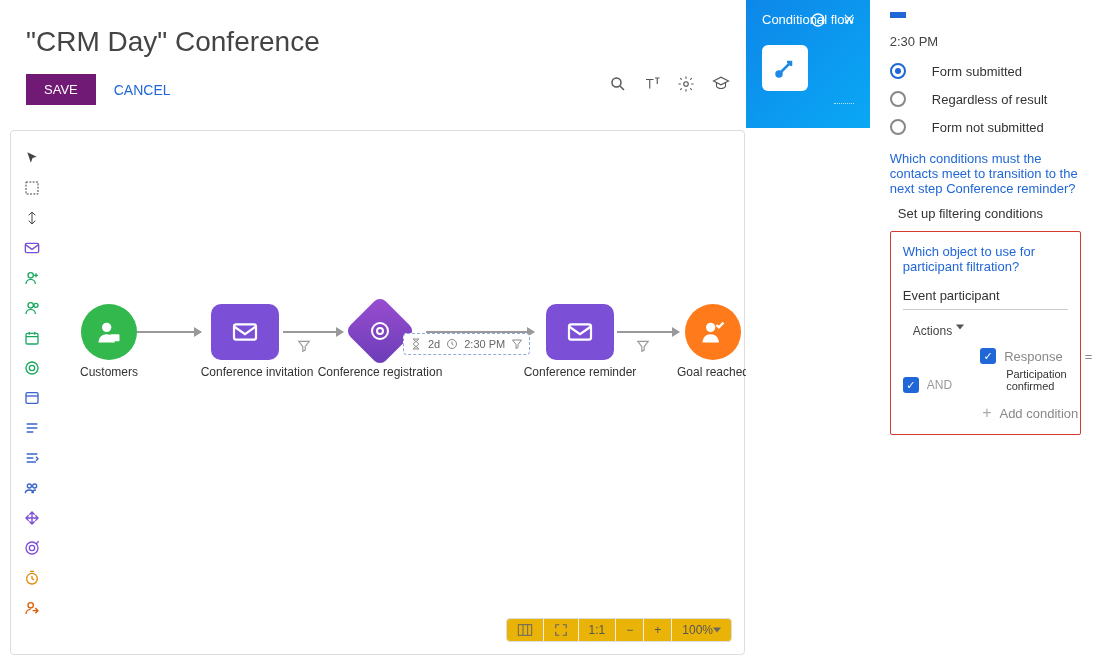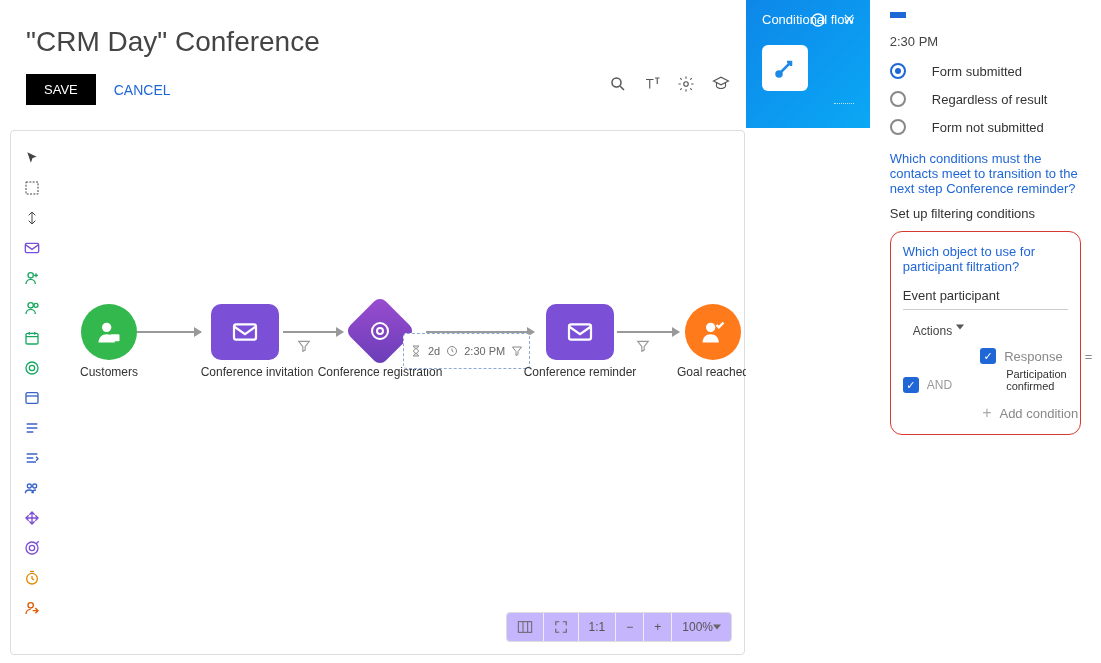--- a/index.html
+++ b/index.html
@@ -1,54 +1,54 @@
 <!DOCTYPE html>
 <html><head>
 <meta charset="utf-8">
 <style>
 *{box-sizing:border-box;margin:0;padding:0}
 body{font-family:-apple-system,BlinkMacSystemFont,"Segoe UI",Arial,sans-serif;font-size:13px;color:#333;width:1101px;height:663px;overflow:hidden;position:relative;background:#fff}
 .page-title{font-size:28px;font-weight:300;color:#444;padding:26px 0 0 26px}
 .toolbar{display:flex;align-items:center;padding:16px 0 0 26px;gap:18px}
-.btn-save{background:#000000;color:#fff;border:none;padding:8px 18px;font-size:13px;cursor:pointer}
+.btn-save{background:#701a75;color:#fff;border:none;padding:8px 18px;font-size:13px;cursor:pointer}
 .btn-cancel{color:#1f66d6;background:none;border:none;font-size:14px;cursor:pointer}
 .toolbar-right{position:absolute;right:370px;top:75px;display:flex;gap:16px;color:#555}
 .toolbar-right span{cursor:pointer;font-size:16px}
 .canvas-wrap{position:absolute;left:10px;top:130px;right:356px;bottom:8px;border:1px solid #ddd;border-radius:4px;background:#fff}
 .palette{position:absolute;left:0;top:0;bottom:0;width:42px;border-right:0 solid #eee;display:flex;flex-direction:column;align-items:center;gap:12px;padding-top:18px}
 .pal-icon{width:18px;height:18px;display:flex;align-items:center;justify-content:center;cursor:pointer}
 .canvas{position:absolute;left:42px;top:0;right:0;bottom:0}
 .node{position:absolute;width:56px;height:56px;display:flex;align-items:center;justify-content:center;color:#fff}
 .node-circle{border-radius:50%}
 .node-rrect{border-radius:10px}
 .node-diamond{transform:rotate(45deg);border-radius:8px}
 .node-diamond>*{transform:rotate(-45deg)}
 .node-label{position:absolute;font-size:12px;color:#333;text-align:center;width:140px;transform:translateX(-50%)}
 .arrow{position:absolute;height:2px;background:#999}
 .arrow:after{content:"";position:absolute;right:-1px;top:-4px;border-left:8px solid #999;border-top:5px solid transparent;border-bottom:5px solid transparent}
 .filter-ic{position:absolute;font-size:14px;color:#999}
-.dashed-box{position:absolute;border:1px dashed #8fa8d9;padding:11px 6px;display:flex;align-items:center;gap:6px;font-size:11px;color:#666;border-radius:4px;background:#fff}
-.zoombar{position:absolute;right:12px;bottom:12px;display:flex;align-items:flex-start;border:1px solid #ddd;border-radius:4px;height:30px;background:#c4b5fd}
+.dashed-box{position:absolute;border:1px dashed #8fa8d9;padding:4px 6px;display:flex;align-items:center;gap:6px;font-size:11px;color:#666;border-radius:4px;background:#fff}
+.zoombar{position:absolute;right:12px;bottom:12px;display:flex;align-items:flex-start;border:1px solid #ddd;border-radius:4px;height:24px;background:#eab308}
 .zoombar>div{padding:0 10px;border-left:1px solid #eee;font-size:12px;color:#555;display:flex;align-items:center;height:100%;cursor:pointer}
 .zoombar>div:first-child{border-left:none}
 .side{position:absolute;right:0;top:0;bottom:0;width:355px;background:#fff;border-left:0;display:flex;flex-direction:row}
 .side-head{background:linear-gradient(135deg,#0d87e9,#0aa8f5);color:#fff;padding:12px 16px 18px;position:relative;height:128px}
 .side-title{font-size:13px;display:flex;align-items:center}
 .side-icons{position:absolute;right:14px;top:12px;display:flex;gap:16px}
 .side-chip{width:46px;height:46px;background:#fff;border-radius:6px;margin-top:18px;display:flex;align-items:center;justify-content:center}
 .dotted-line{position:absolute;left:88px;right:16px;bottom:24px;border-bottom:1px dotted rgba(255,255,255,.7)}
 .side-body{flex:1;overflow-y:auto;padding:12px 20px 14px}
 .muted{color:#444;font-size:13px;margin-bottom:14px;padding-top:6px}
 .q{color:#1f66d6;font-size:13px;margin:10px 0}
 .radio-row{display:flex;align-items:center;gap:26px;margin:12px 0}
 .radio{width:16px;height:16px;border:2px solid #888;border-radius:50%;position:relative;flex-shrink:0}
 .radio.sel{border-color:#1f66d6}
 .radio.sel:after{content:"";position:absolute;inset:3px;background:#1f66d6;border-radius:50%}
-.filter-note{font-size:13px;color:#333;margin:6px 0 10px}
-.red-box{border:1.5px solid #d43a2f;padding:12px;margin-top:4px;border-radius:12px}
+.filter-note{font-size:13px;color:#333;margin:6px 8px 10px}
+.red-box{border:1.5px solid #d43a2f;padding:12px;margin-top:4px;border-radius:2px}
 .obj-row{border-bottom:1px solid #ccc;padding:4px 0 6px;font-size:13px;color:#333;margin-bottom:14px}
 .actions{font-size:12px;color:#444;display:flex;align-items:flex-start;gap:4px;margin-bottom:10px;margin-left:10px}
 .cond-block{display:flex;align-items:center;gap:14px;margin-top:6px}
 .cb{width:16px;height:16px;background:#1f66d6;border-radius:3px;display:flex;align-items:center;justify-content:center;color:#fff;font-size:11px;flex-shrink:0}
 .and-col{display:flex;align-items:center;gap:8px;width:64px}
 .divider-v{width:1px;height:64px;background:#ccc}
 .cond-right{flex:1}
 .cond-line1{display:flex;align-items:center;gap:8px;font-size:13px;color:#888}
 .cond-line2{font-size:11px;color:#333;margin:4px 0 12px 26px}
 .add-cond{display:flex;align-items:center;gap:8px;color:#888;font-size:13px;margin-left:2px}

